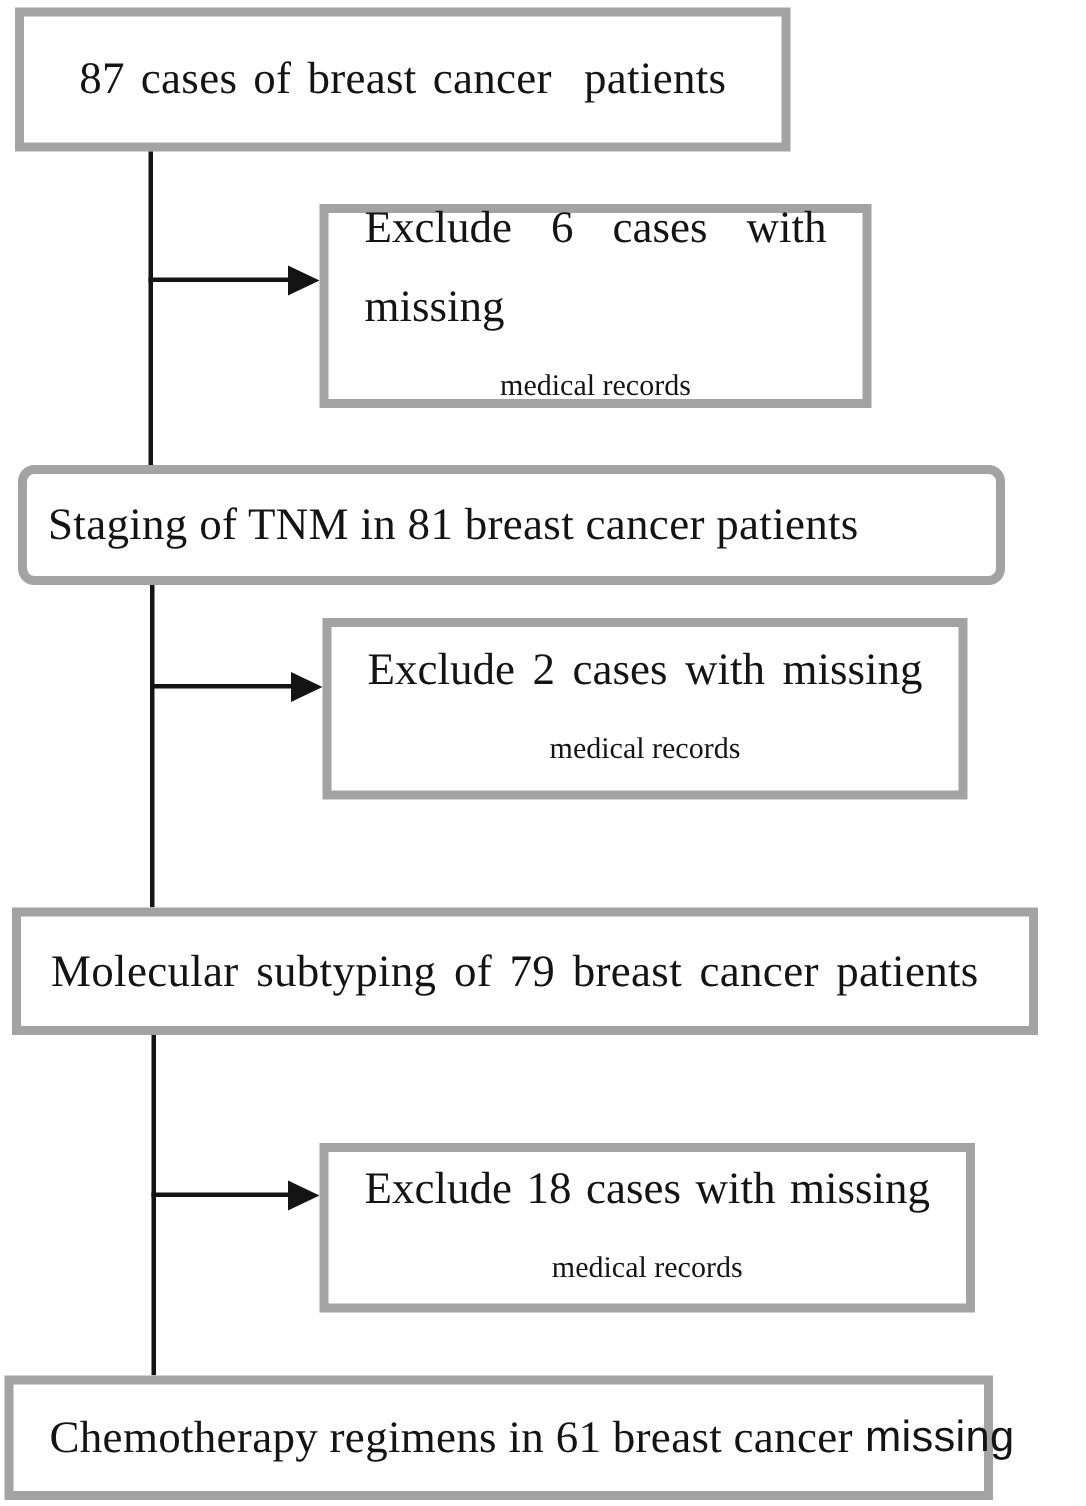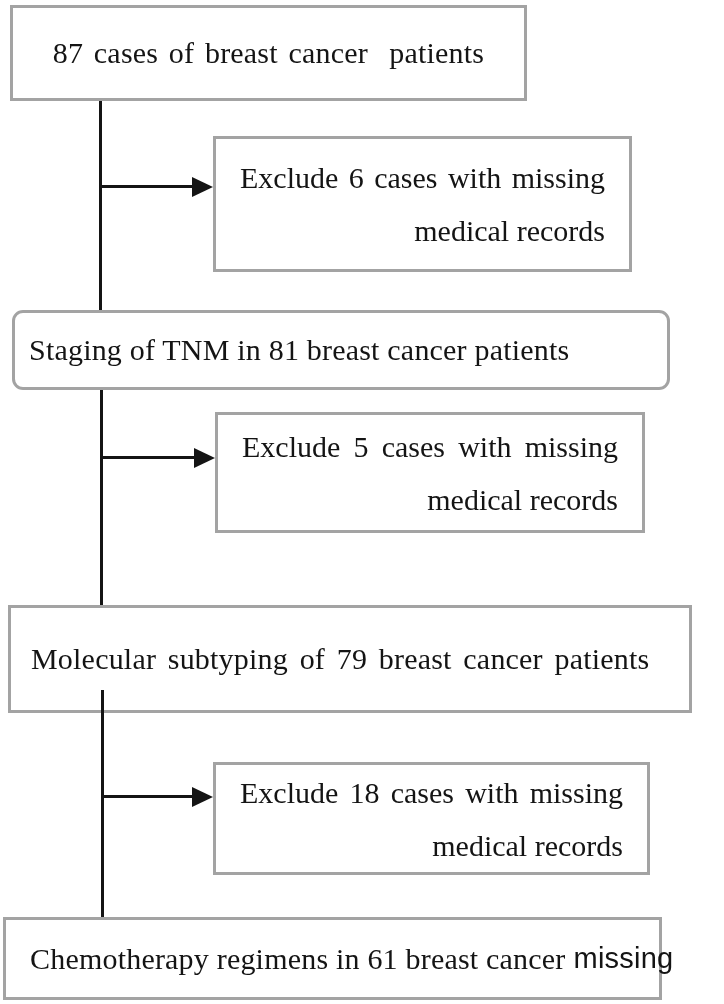--- a/index.html
+++ b/index.html
@@ -12,21 +12,21 @@
     width: 724px;
     height: 1004px;
     background: #ffffff;
     font-family: "Liberation Serif", "DejaVu Serif", serif;
     color: #141414;
     overflow: hidden;
   }
   .box {
     position: absolute;
     box-sizing: border-box;
-    border: 3px solid #a3a3a3;
+    border: 6px solid #a3a3a3;
     background: #ffffff;
     display: flex;
     align-items: center;
   }
   .stage-label {
     font-size: 30px;
     white-space: pre;
     letter-spacing: 0.2px;
   }
   .stage-center {
@@ -39,23 +39,23 @@
     padding: 0 24px;
   }
   .excl .jline {
     font-size: 30px;
     line-height: 53px;
     text-align: justify;
     text-align-last: justify;
     text-justify: inter-word;
   }
   .excl .nline {
-    font-size: 30px;
+    font-size: 20px;
     line-height: 53px;
-    text-align: right;
+    text-align: center;
   }
   .vline, .hline {
     position: absolute;
     background: #141414;
   }
   .arrowhead {
     position: absolute;
     width: 0;
     height: 0;
     border-top: 10px solid transparent;
@@ -77,39 +77,39 @@
 <div class="canvas">
 
   <div class="box stage-center" style="left:10px; top:5px; width:517px; height:96px;">
     <span class="stage-label ws2">87 cases of breast cancer  patients</span>
   </div>
 
   <div class="vline" style="left:99px; top:101px; width:3px; height:209px;"></div>
   <div class="hline" style="left:99px; top:185px; width:98px; height:3px;"></div>
   <div class="arrowhead" style="left:192px; top:176.5px;"></div>
 
-  <div class="box excl" style="left:213px; top:136px; width:419px; height:136px;">
+  <div class="box excl" style="left:213px; top:136px; width:368px; height:136px;">
     <div class="jline">Exclude 6 cases with missing</div>
     <div class="nline">medical records</div>
   </div>
 
   <div class="box" style="left:12px; top:310px; width:658px; height:80px; padding-left:14px;border-radius:11px;">
     <span class="stage-label">Staging of TNM in 81 breast cancer patients</span>
   </div>
 
   <div class="vline" style="left:100px; top:390px; width:3px; height:215px;"></div>
   <div class="hline" style="left:100px; top:456px; width:97px; height:3px;"></div>
   <div class="arrowhead" style="left:194px; top:447.5px;"></div>
 
   <div class="box excl" style="left:215px; top:412px; width:430px; height:121px;">
-    <div class="jline">Exclude 5 cases with missing</div>
+    <div class="jline">Exclude 2 cases with missing</div>
     <div class="nline">medical records</div>
   </div>
 
-  <div class="box" style="left:8px; top:605px; width:684px; height:108px; padding-left:20px;text-align:center;">
+  <div class="box" style="left:8px; top:605px; width:684px; height:85px; padding-left:20px;text-align:center;">
     <span class="stage-label ws4">Molecular subtyping of 79 breast cancer patients</span>
   </div>
 
   <div class="vline" style="left:101px; top:690px; width:3px; height:227px;"></div>
   <div class="hline" style="left:101px; top:795px; width:94px; height:3px;"></div>
   <div class="arrowhead" style="left:192px; top:786.5px;"></div>
 
   <div class="box excl" style="left:213px; top:750px; width:437px; height:113px;margin-top:12px;">
     <div class="jline">Exclude 18 cases with missing</div>
     <div class="nline">medical records</div>

